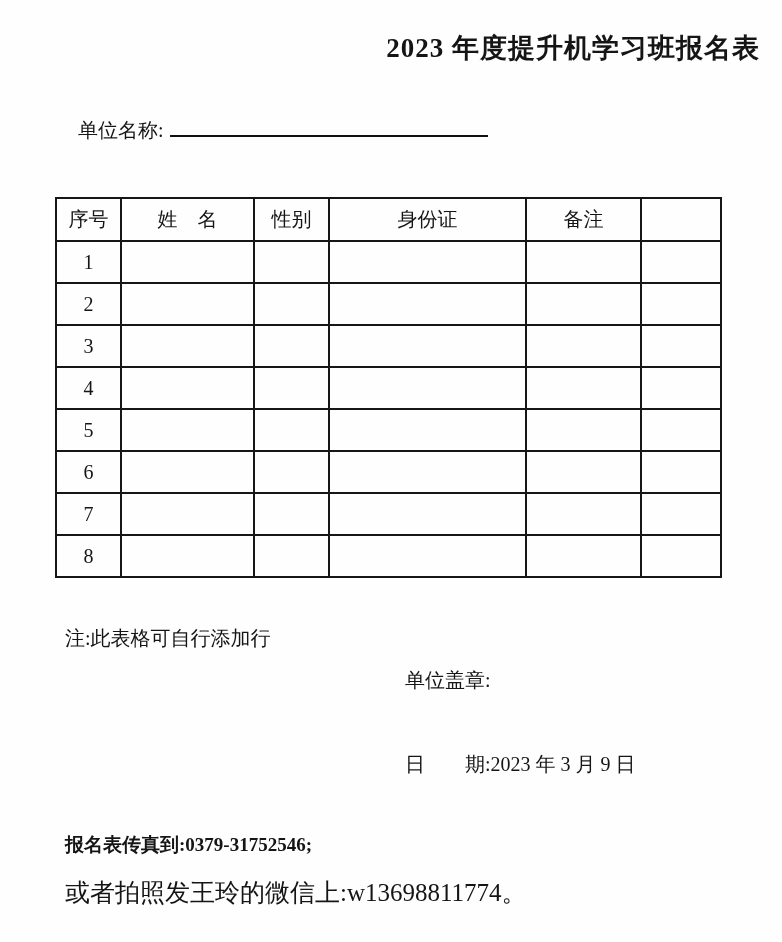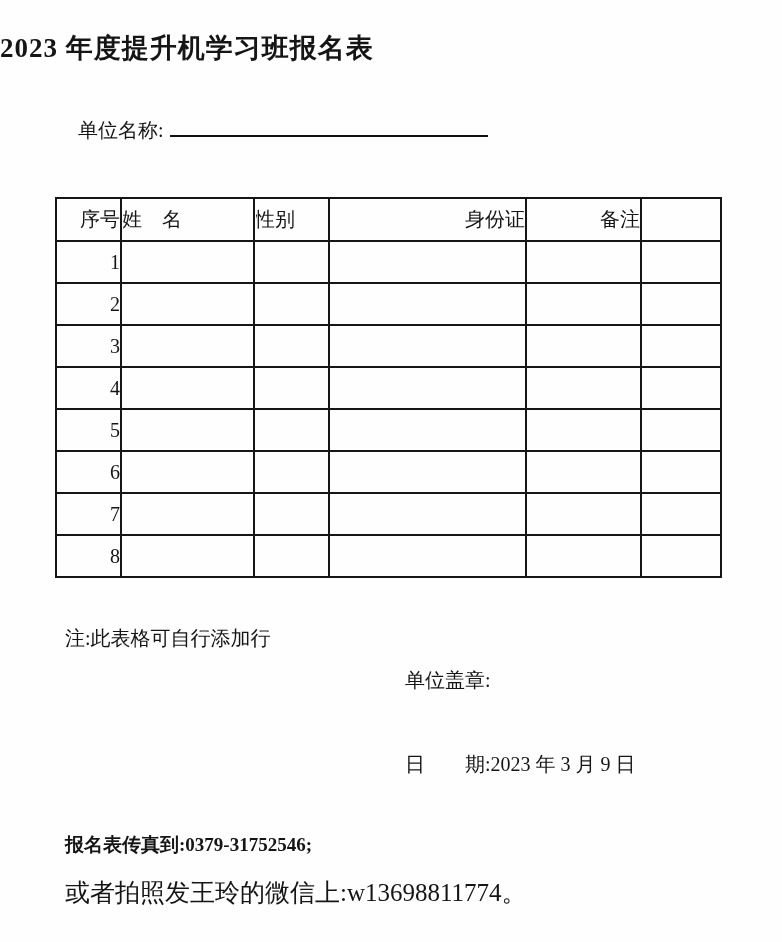--- a/index.html
+++ b/index.html
@@ -12,21 +12,21 @@
     background: #fefefe;
     color: #151515;
     font-family: "Liberation Serif", "DejaVu Serif", serif;
     overflow: hidden;
   }
   .doc-title {
     position: absolute;
     top: 30px;
     left: 0;
     width: 760px;
-    text-align: left;
+    text-align: right;
     font-size: 27px;
     font-weight: bold;
     letter-spacing: 1px;
   }
   .unit-line {
     position: absolute;
     top: 115px;
     left: 78px;
     font-size: 20px;
     white-space: nowrap;
@@ -49,22 +49,22 @@
   }
   .reg-table th, .reg-table td {
     border: 2px solid #161616;
     font-size: 20px;
     font-weight: normal;
     padding: 0;
     overflow: hidden;
   }
   .reg-table thead tr { height: 43px; }
   .reg-table tbody tr { height: 42px; }
-  .al { text-align: right; padding-left: 8px; }
-  .ac { text-align: left; border-radius: 16px; }
+  .al { text-align: center; padding-left: 8px; }
+  .ac { text-align: center; border-radius: 16px; }
   .note-line {
     position: absolute;
     top: 584px;
     left: 65px;
     font-size: 20px;
     margin-top: 41px;
   }
   .seal-line {
     position: absolute;
     top: 667px;

